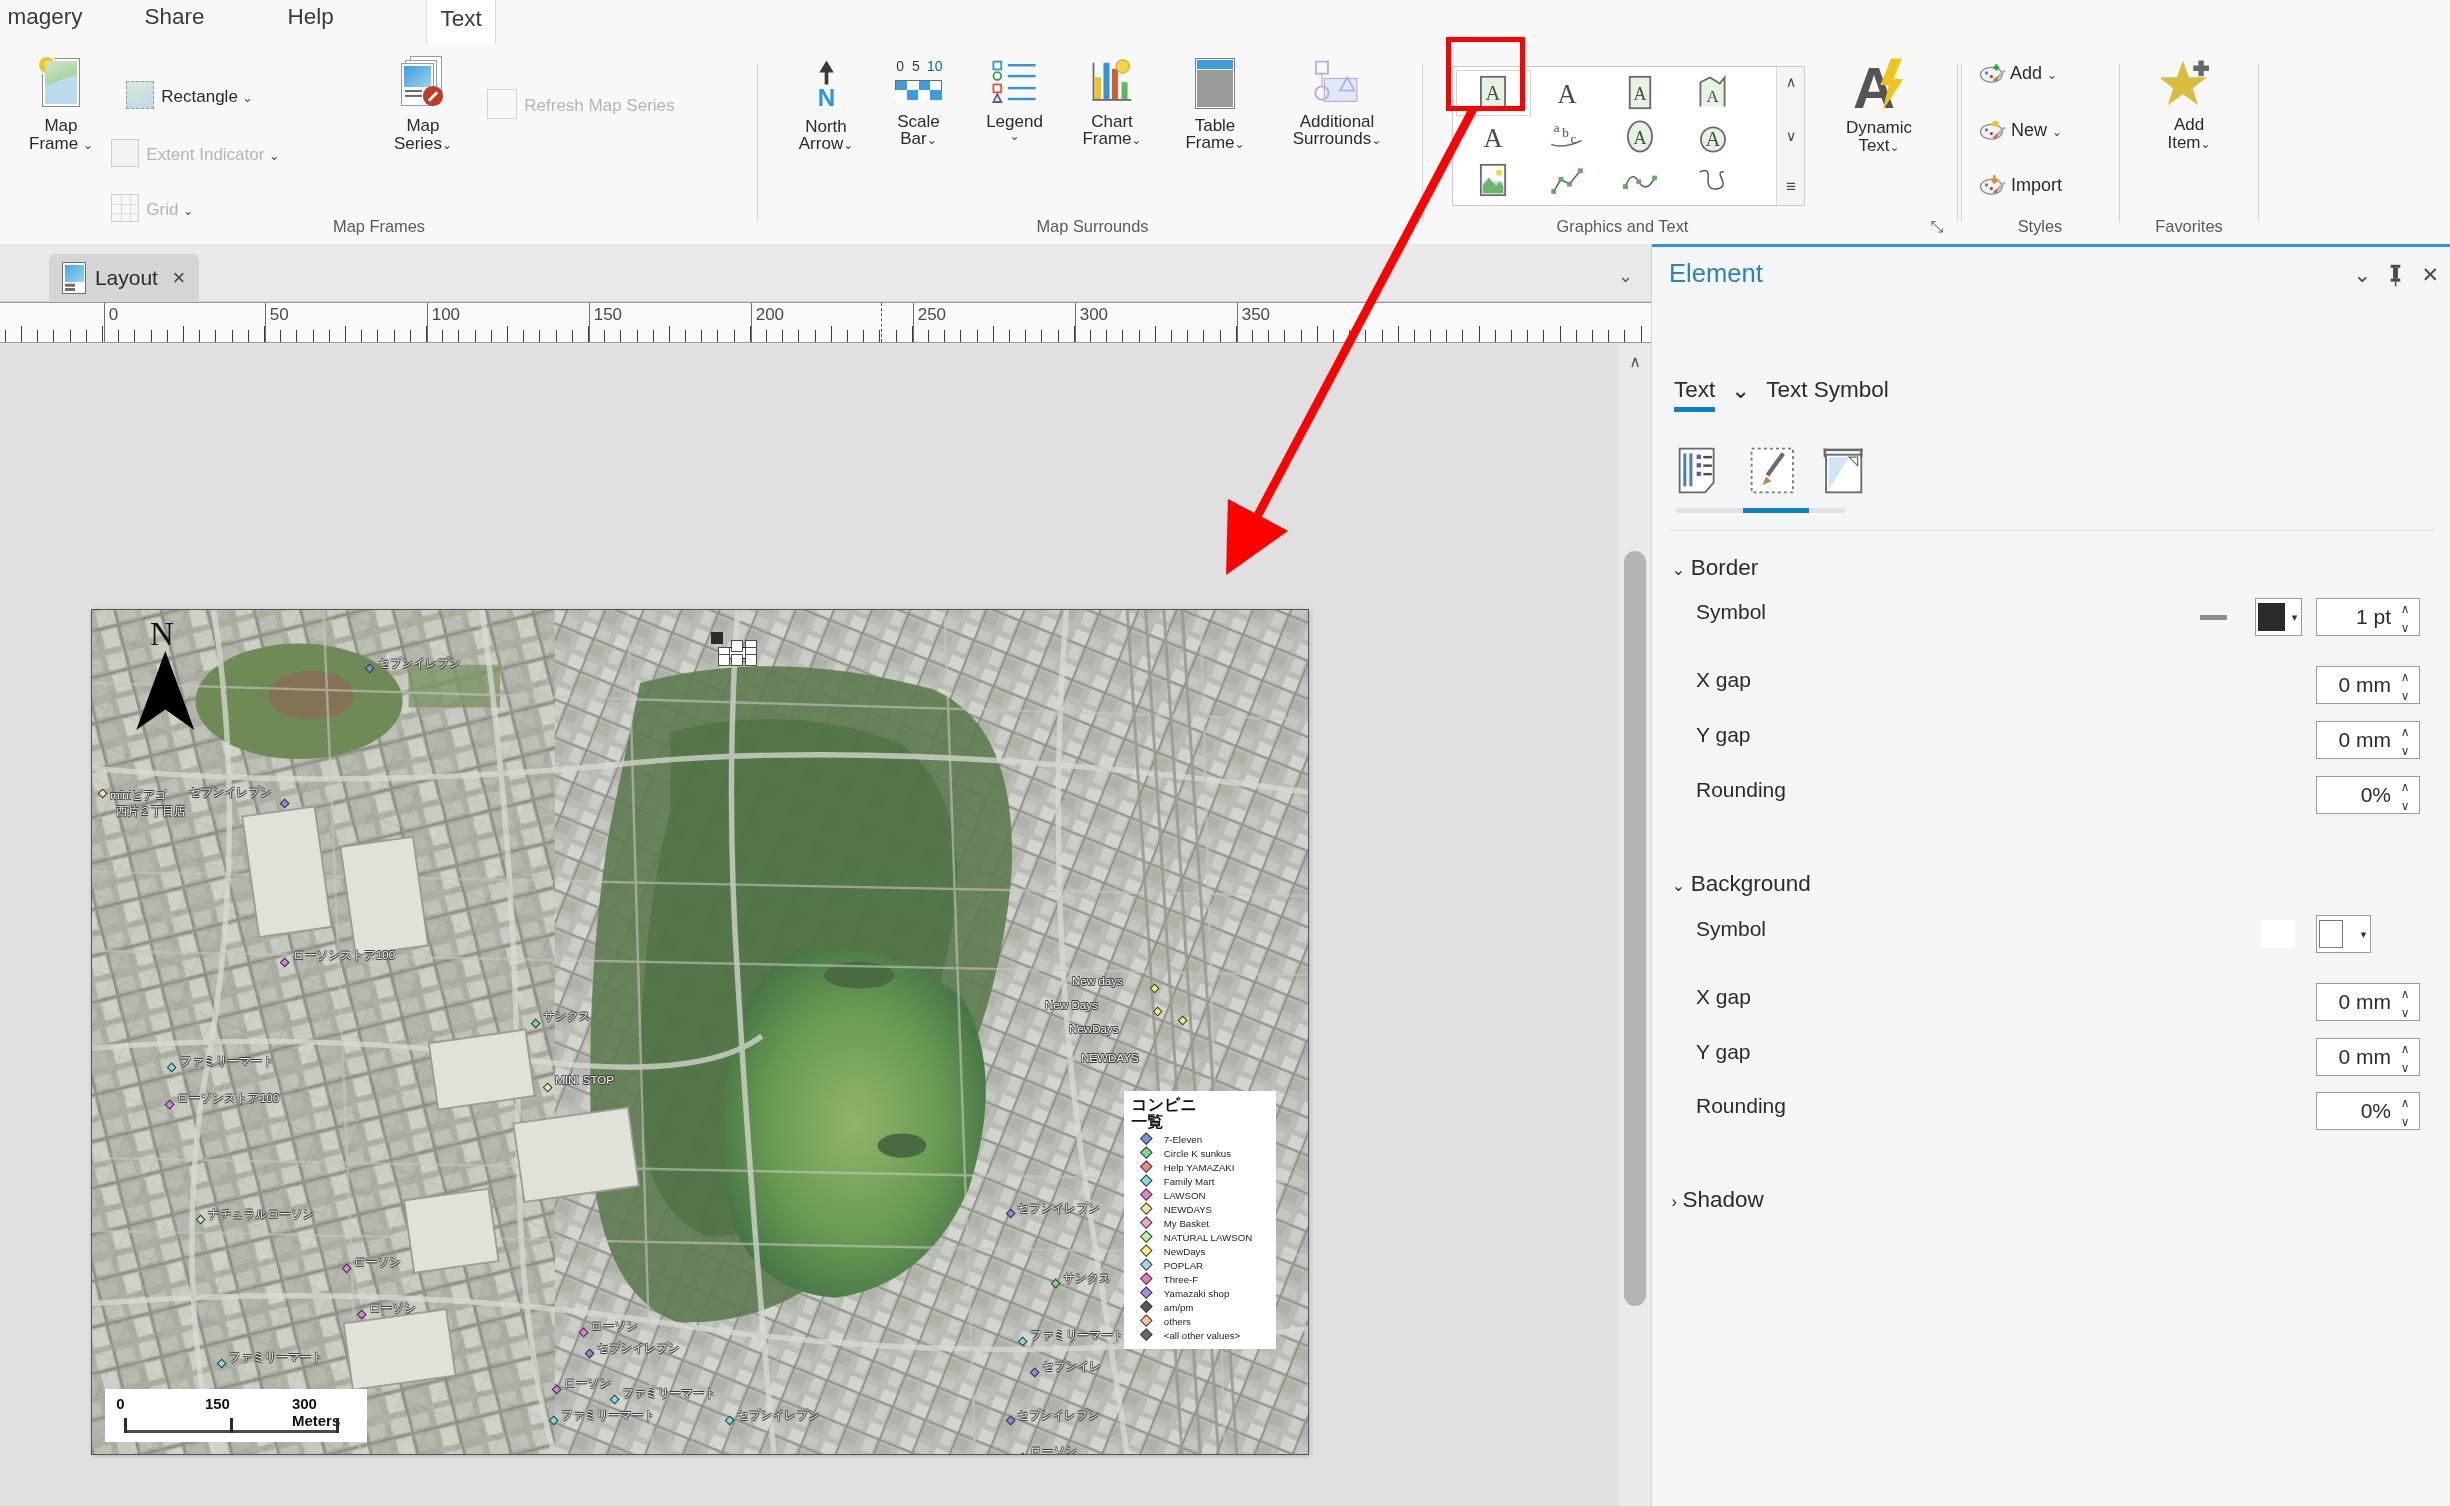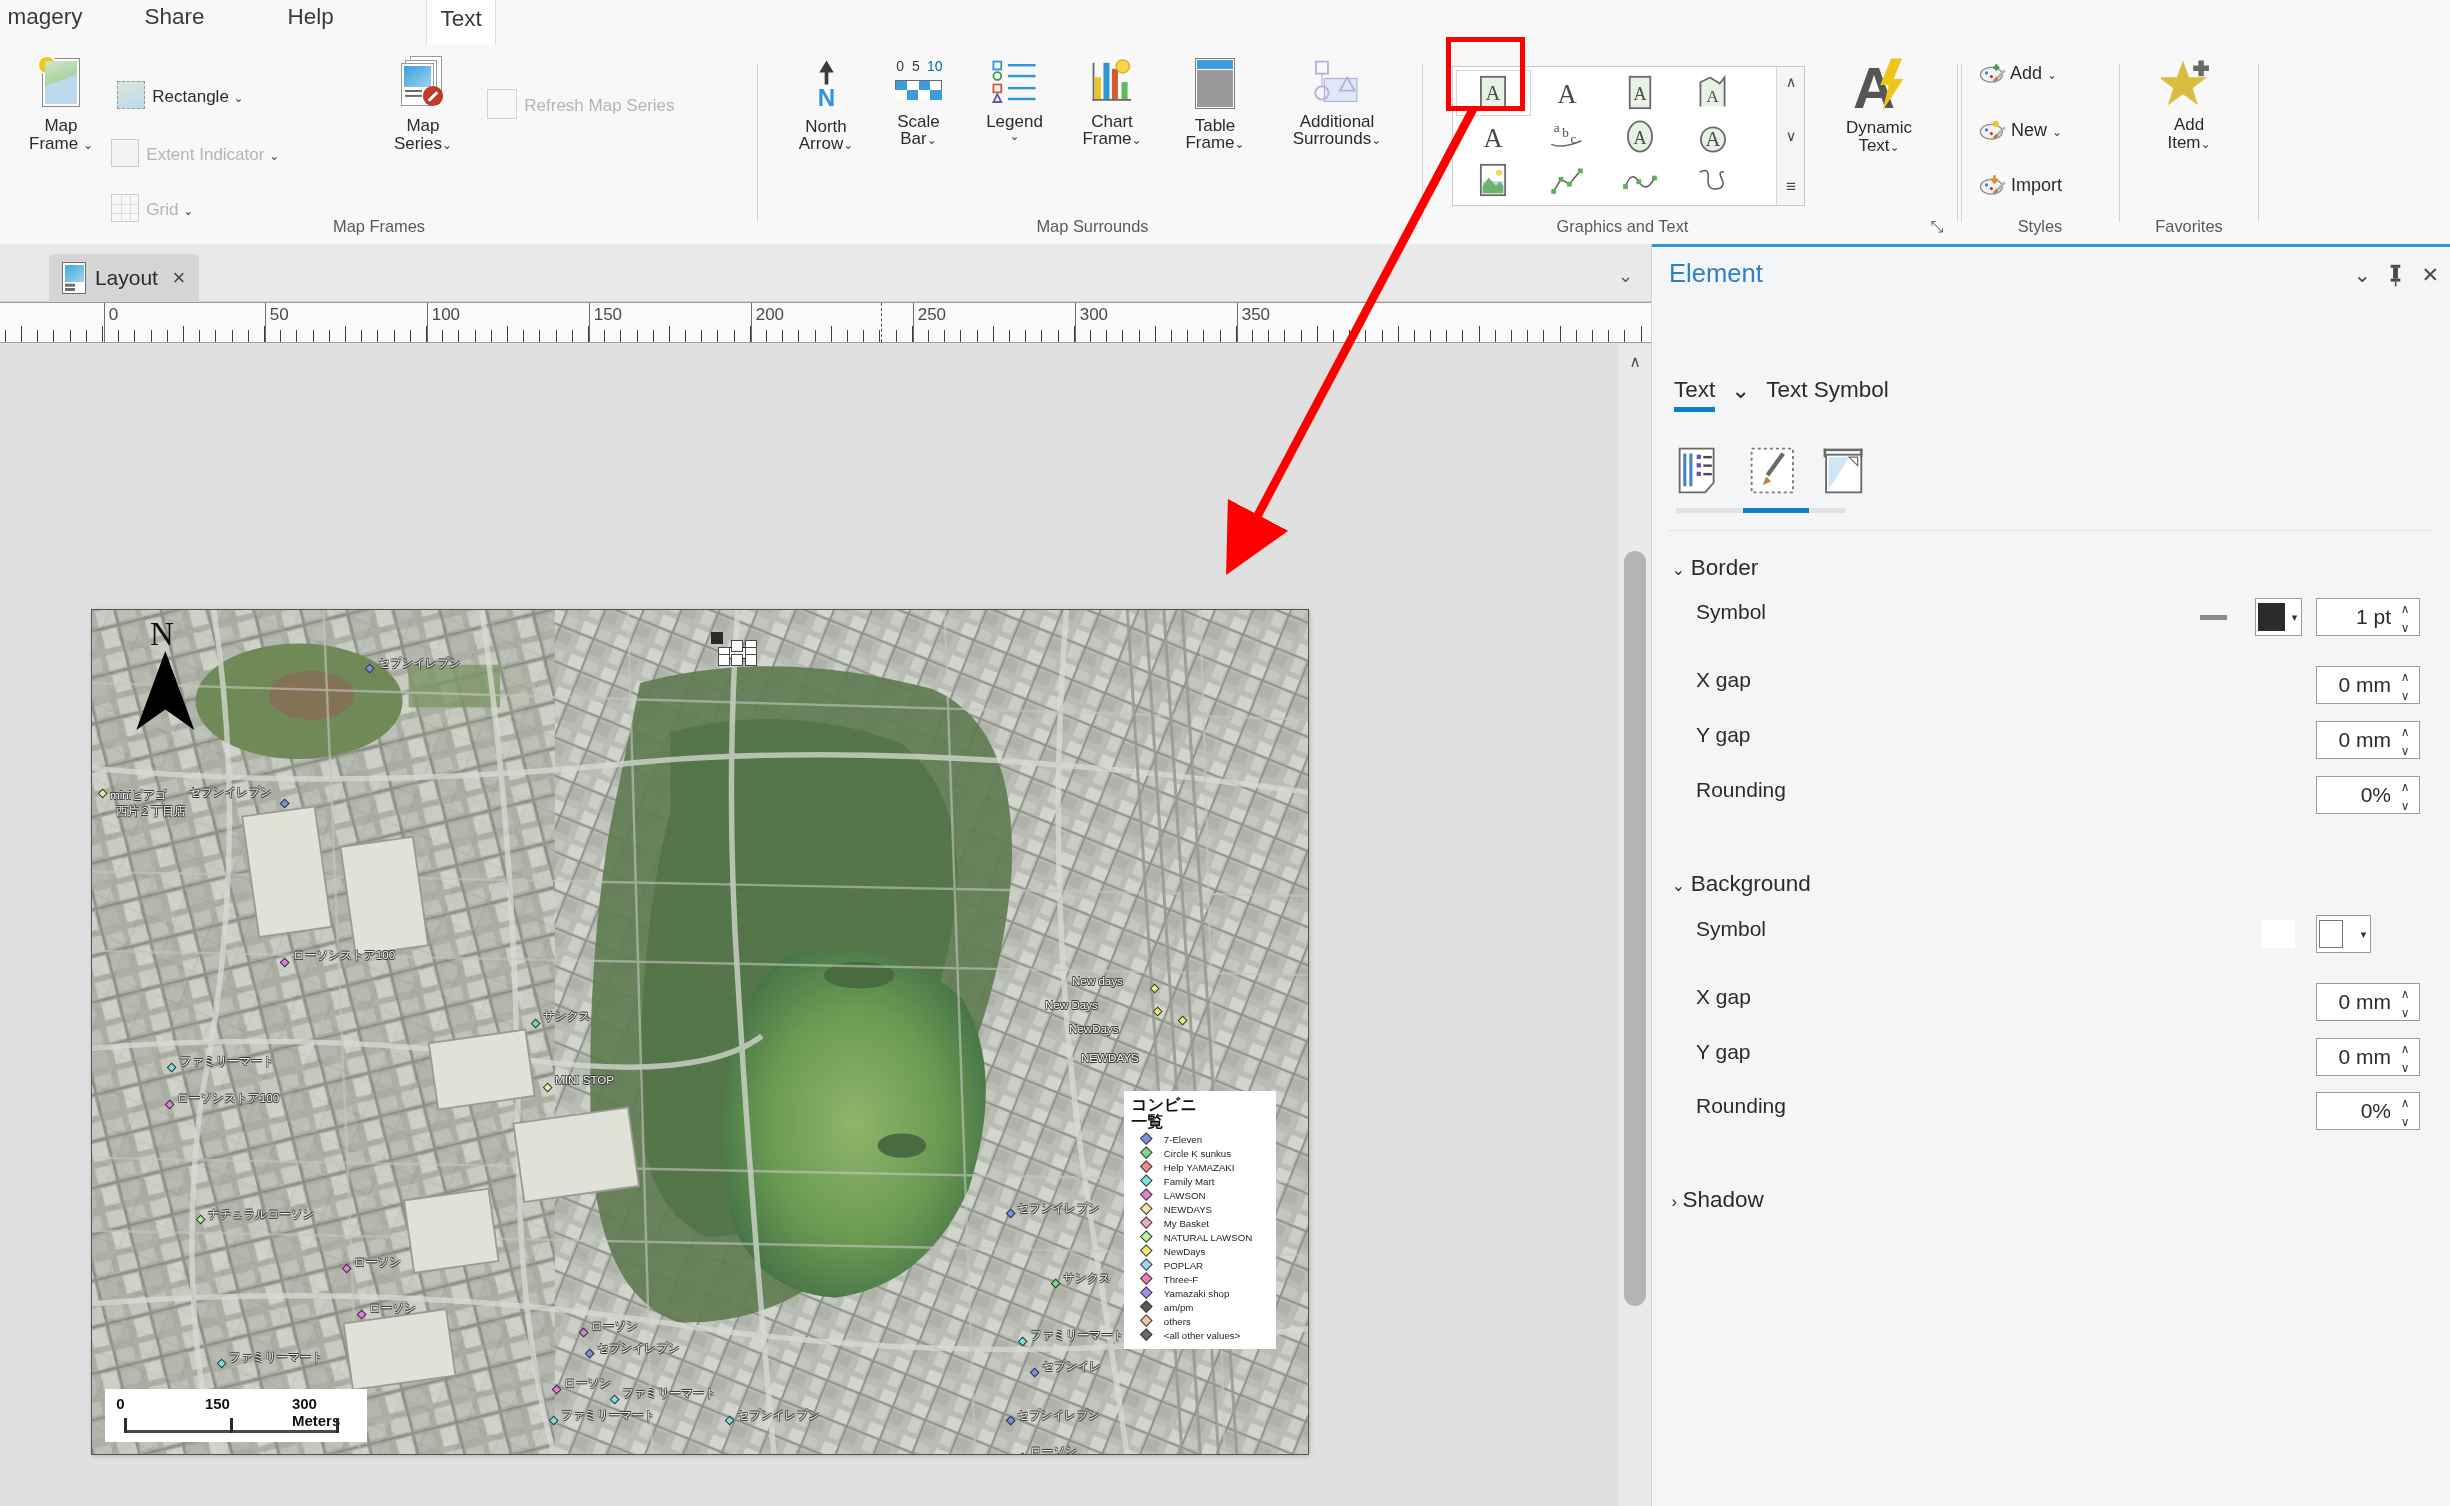--- a/index.html
+++ b/index.html
@@ -233,21 +233,21 @@
   <div class="ribbon-body">
 
     <div class="group" style="left:0;width:758px;">
 
       <div class="big-btn" style="left:6px;top:24px;width:110px;">
         <span class="ico-mapframe"><span class="sun" style="left:-3.7px;top:-2.4px;"></span></span>
         <span class="lbl" style="margin-top:6px;">Map</span>
         <span class="lbl"><span>Frame</span> <span class="chev">⌄</span></span>
       </div>
 
-      <div class="small-btn" style="left:117px;top:47px;">
+      <div class="small-btn" style="left:126px;top:47px;">
         <span class="ico-sq-dash" style="vertical-align:-7.3px;margin-right:7.3px;"></span><span>Rectangle</span> <span class="chev">⌄</span>
       </div>
 
       <div class="small-btn disabled" style="left:111px;top:105px;">
         <span class="ico-sq-grey" style="vertical-align:-7.3px;margin-right:7.3px;"></span><span>Extent Indicator</span> <span class="chev">⌄</span>
       </div>
 
       <div class="small-btn disabled" style="left:111px;top:160px;">
         <span class="ico-grid" style="vertical-align:-7.3px;margin-right:7.3px;"></span><span>Grid</span> <span class="chev">⌄</span>
       </div>

